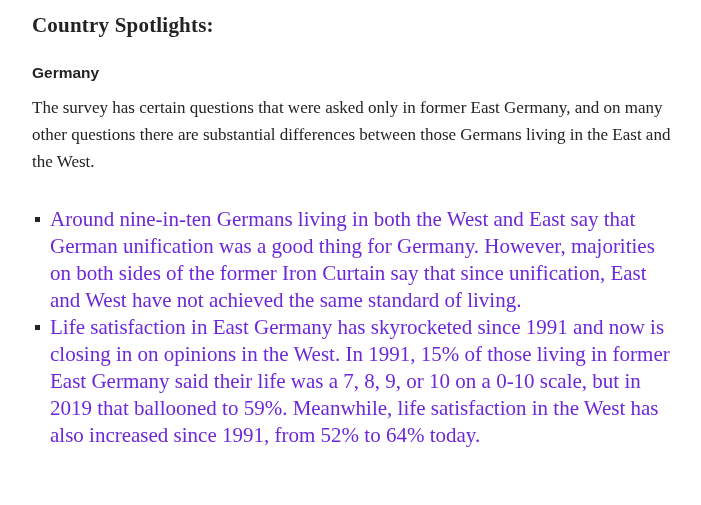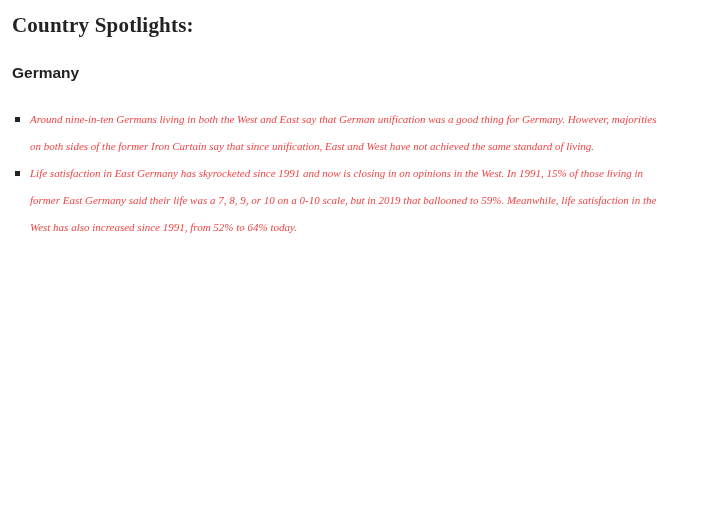--- a/index.html
+++ b/index.html
@@ -7,64 +7,63 @@
   html, body {
     background: #ffffff;
     width: 701px;
     height: 505px;
     overflow: hidden;
   }
 
   .article {
     width: 701px;
     height: 505px;
-    padding: 13px 26px 0 12px;
+    padding: 13px 26px 0 32px;
     color: #232323;
     font-family: "Liberation Serif", "DejaVu Serif", serif;
   }
 
   .article-title {
     font-family: "Liberation Serif", "DejaVu Serif", serif;
     font-weight: 700;
     font-size: 21px;
     line-height: 24px;
     letter-spacing: 0.2px;
     color: #232323;
     margin-bottom: 27px;
   }
 
   .country-heading {
     font-family: "Liberation Sans", "DejaVu Sans", sans-serif;
     font-weight: 700;
     font-size: 15.5px;
     line-height: 18px;
     color: #222222;
-    margin-bottom: 24px;
+    margin-bottom: 12px;
   }
 
   .intro-paragraph {
     font-size: 17px;
     line-height: 27px;
     color: #232323;
     max-width: 648px;
     margin-bottom: 31px;
   }
 
   .bullet-list {
     list-style: none;
     max-width: 652px;
   }
 
   .bullet-item {
     position: relative;
     padding-left: 18px;
-    font-size: 11px;
+    font-size: 21px;
     line-height: 27px;
-    color: #ef4444;
-    font-style: italic;
+    color: #6d28d9;
   }
 
   .bullet-square {
     position: absolute;
     left: 3px;
     top: 11px;
     width: 5px;
     height: 5px;
     background: #232323;
     display: block;
@@ -72,20 +71,21 @@
 </style>
 </head>
 <body>
 
 <div class="article">
 
   <h1 class="article-title">Country Spotlights:</h1>
 
   <h2 class="country-heading">Germany</h2>
 
+  <p class="intro-paragraph">The survey has certain questions that were asked only in former East Germany, and on many other questions there are substantial differences between those Germans living in the East and the West.</p>
 
   <ul class="bullet-list">
     <li class="bullet-item">
       <span class="bullet-square"></span>
       <span>Around nine-in-ten Germans living in both the West and East say that German unification was a good thing for Germany. However, majorities on both sides of the former Iron Curtain say that since unification, East and West have not achieved the same standard of living.</span>
     </li>
     <li class="bullet-item">
       <span class="bullet-square"></span>
       <span>Life satisfaction in East Germany has skyrocketed since 1991 and now is closing in on opinions in the West. In 1991, 15% of those living in former East Germany said their life was a 7, 8, 9, or 10 on a 0-10 scale, but in 2019 that ballooned to 59%. Meanwhile, life satisfaction in the West has also increased since 1991, from 52% to 64% today.</span>
     </li>

